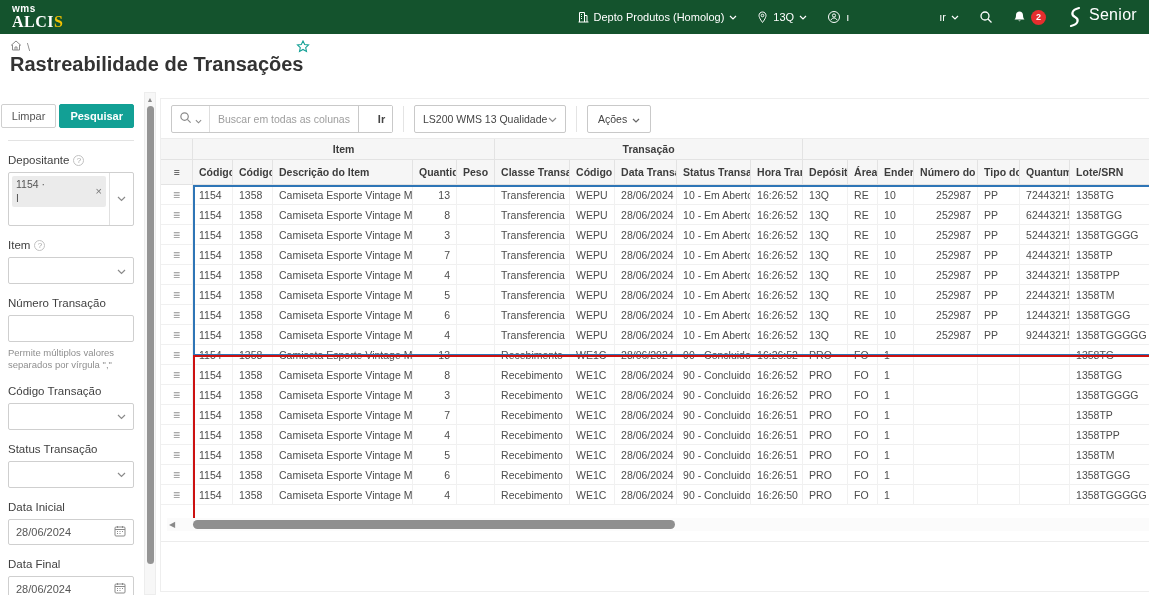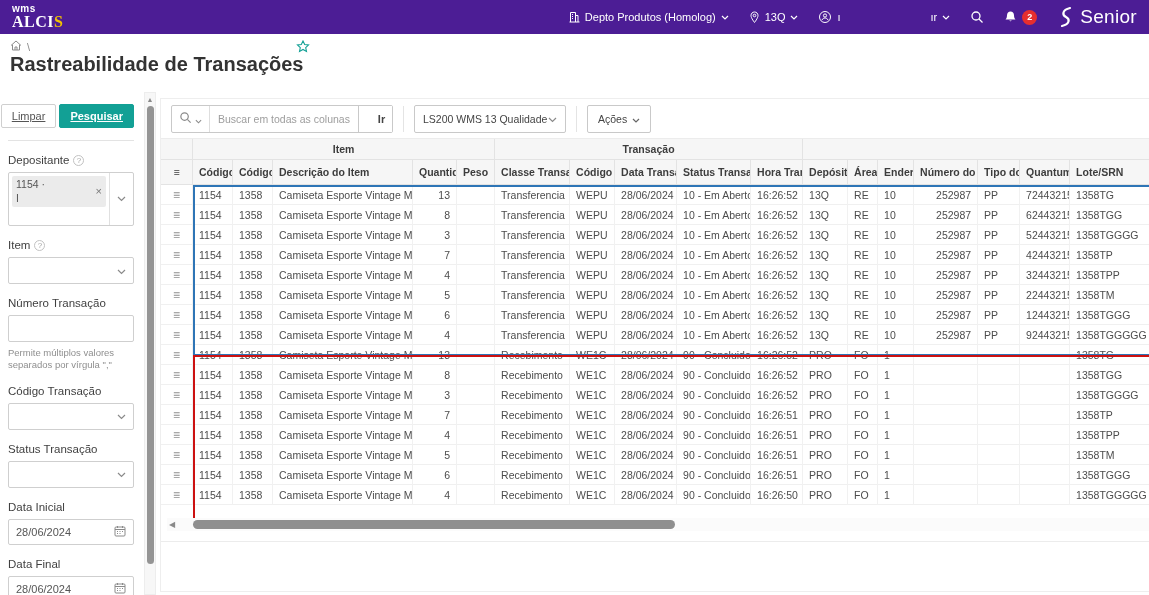--- a/index.html
+++ b/index.html
@@ -2,44 +2,44 @@
 <html><head>
 <meta charset="utf-8">
 <style>
   * { box-sizing: border-box; margin: 0; padding: 0; }
   html,body { width:1149px; height:595px; overflow:hidden; background:#fff;
     font-family:"Liberation Sans", sans-serif; color:#444; }
   body { position:relative; }
 
   
   .topbar { position:absolute; left:0; top:0; width:1149px; height:34px;
-    background:#4c1d95; display:flex; align-items:center; padding:0 12px; color:#fff; }
+    background:#14532d; display:flex; align-items:center; padding:0 12px; color:#fff; }
   .logo { line-height:1; cursor:pointer; }
   .logo .l1 { font-size:10px; font-weight:700; letter-spacing:.5px; display:block; }
   .logo .l2 { font-size:16px; font-weight:700; letter-spacing:.5px;font-family:Liberation Serif, serif; }
   .logo .l2 .accent { color:#F2C200; }
   .tb-right { margin-left:auto; display:flex; align-items:center; gap:20px; font-size:11px; }
   .tb-item { display:flex; align-items:center; gap:5px; cursor:pointer; white-space:nowrap; }
   .tb-icon svg { display:block; }
   .badge { background:#E62E2E; color:#fff; min-width:15px; height:15px; border-radius:8px;
     font-size:9px; display:flex; align-items:center; justify-content:center; padding:0 4px; font-weight:700; }
-  .brand { display:flex; align-items:flex-start; gap:6px; font-size:19px; font-weight:400; letter-spacing:.3px; }
+  .brand { display:flex; align-items:flex-start; gap:6px; font-size:16px; font-weight:400; letter-spacing:.3px; }
 
   
   .crumb { position:absolute; left:10px; top:40px; display:flex; align-items:center; gap:5px;
     color:#8b8b8b; font-size:11px; }
   .fav-star { position:absolute; left:296px; top:39px; cursor:pointer; }
   .page-title { position:absolute; left:10px; top:53px; font-size:20px; font-weight:700; color:#333; }
 
   
   .sidebar { position:absolute; left:0; top:92px; width:142px; height:503px;
     padding:8px 8px 0 8px; overflow:hidden; }
   .btn-row { display:flex; justify-content:flex-end; gap:3px; margin:4px 0 12px; }
   .btn { font-size:11px; padding:5px 10px; border:1px solid #cfcfcf; background:#fff;
-    color:#555; border-radius:2px; cursor:pointer;text-decoration:underline; }
+    color:#555; border-radius:2px; cursor:pointer; }
   .btn.primary { background:#12A095; border-color:#12A095; color:#fff; font-weight:700; }
   .sb-divider { border:none; border-top:1px solid #e3e3e3; margin:0 0 4px; }
   .field-label { font-size:11.5px; color:#3f3f3f; margin:13px 0 6px; display:flex; align-items:center; gap:4px; }
   .help { width:11px; height:11px; border:1px solid #c2c2c2; border-radius:50%; color:#a5a5a5;
     font-size:8px; display:inline-flex; align-items:center; justify-content:center; }
   .multisel { border:1px solid #cfcfcf; border-radius:2px; height:54px; display:flex; background:#fff; }
   .multisel .chips { flex:1; padding:3px; }
   .chip { background:#ebebeb; border-radius:2px; font-size:10.5px; color:#555; padding:2px 4px;
     display:flex; align-items:flex-start; gap:4px; line-height:1.3; }
   .chip .x { margin-left:auto; color:#777; cursor:pointer; font-size:11px; align-self:center; }

